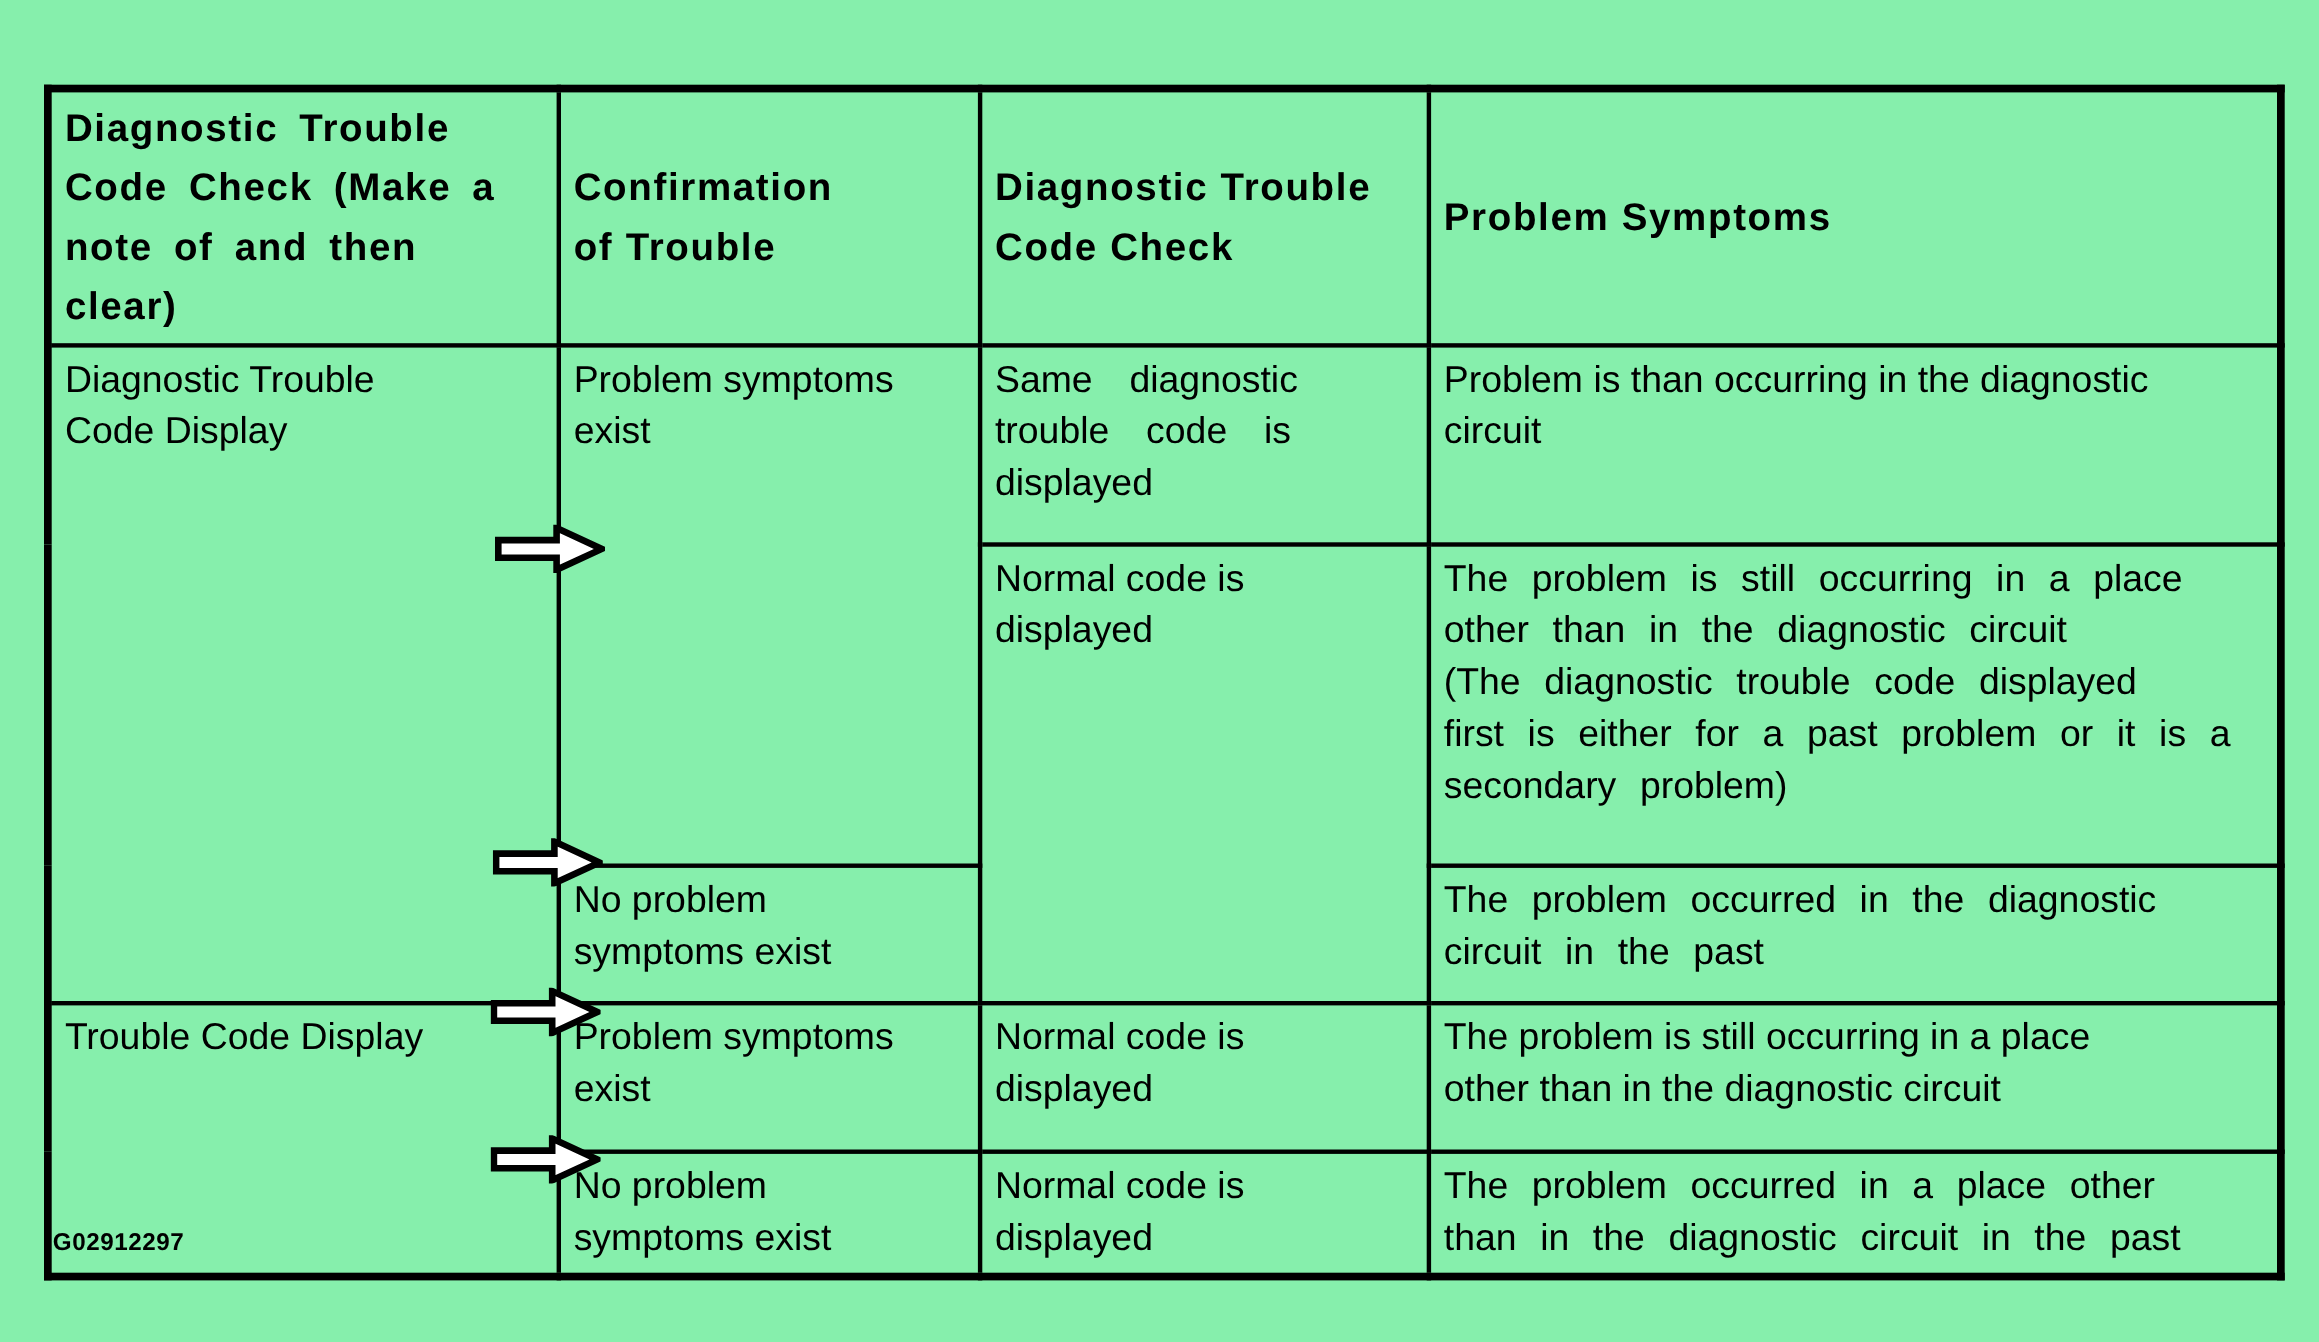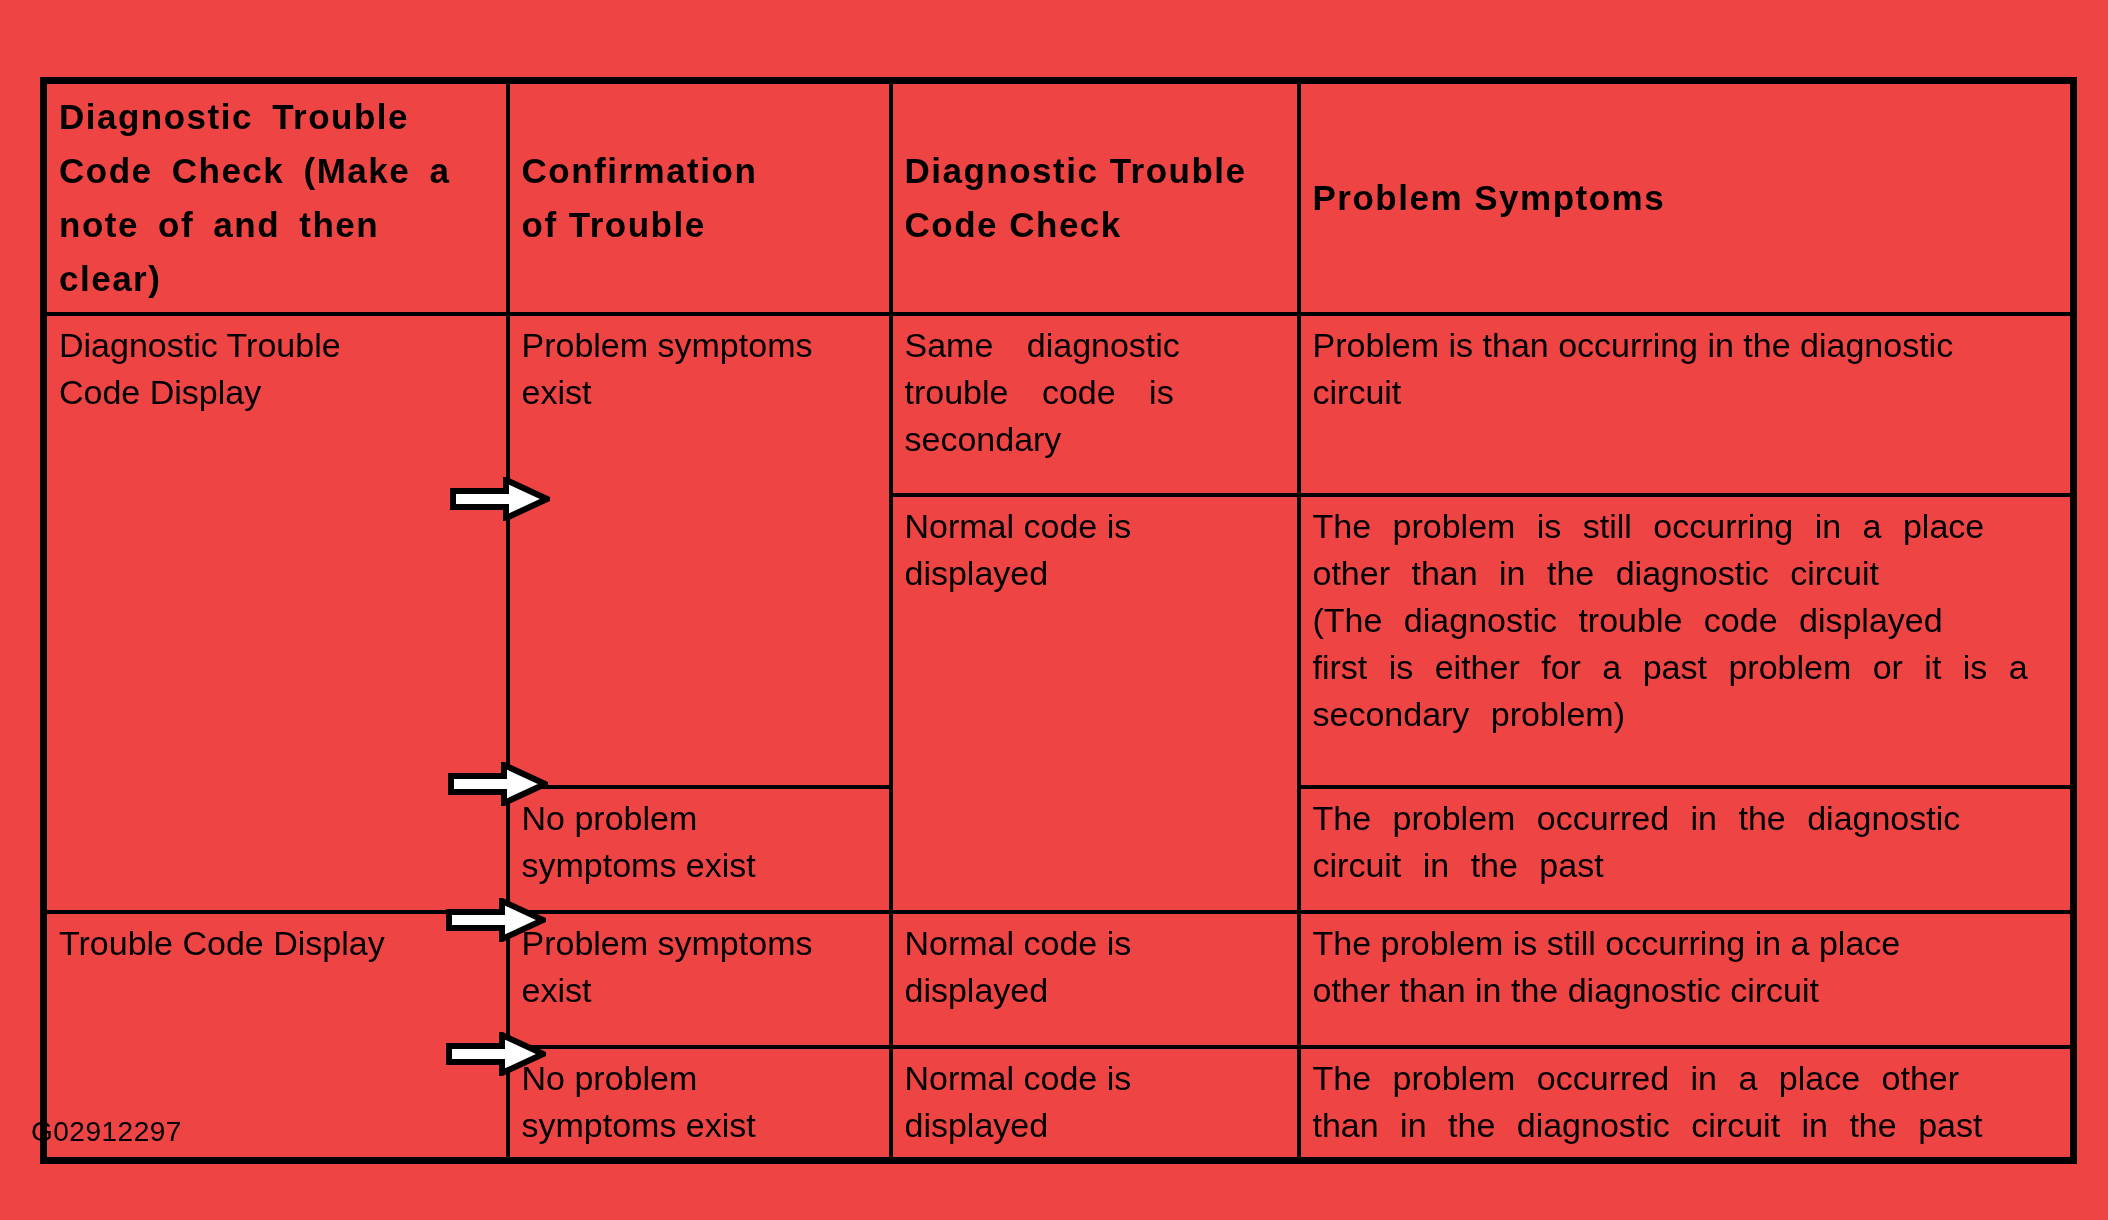--- a/index.html
+++ b/index.html
@@ -4,21 +4,21 @@
 <style>
   html, body {
     margin: 0;
     padding: 0;
     background: #ffffff;
   }
   .canvas {
     position: relative;
     width: 2108px;
     height: 1220px;
-    background: #ef4444;
+    background: #86efac;
     color: #000000;
     font-family: "Liberation Sans", sans-serif;
     overflow: hidden;
   }
   table.diag {
     position: absolute;
     left: 40px;
     top: 77px;
     width: 2030px;
     border-collapse: collapse;
@@ -48,24 +48,24 @@
   .wsB { word-spacing: 24px; }  
   .wsC { word-spacing: 12px; }  
   .indent { padding-left: 22px; }
   .arrow {
     position: absolute;
     width: 100px;
     height: 44px;
   }
   .caption {
     position: absolute;
-    left: 31px;
+    left: 48px;
     top: 1116px;
-    font-size: 28px;
-    font-weight: normal;
+    font-size: 22px;
+    font-weight: bold;
     letter-spacing: 0.5px;
   }
 </style>
 </head>
 <body>
 
 <div class="canvas">
 
   <table class="diag">
     <colgroup>
@@ -86,21 +86,21 @@
       <th class="c">Problem Symptoms</th>
     </tr>
 
     <tr style="height:181px">
       <td rowspan="3">Diagnostic Trouble
 Code Display</td>
       <td rowspan="2">Problem symptoms
 exist</td>
       <td class="wsB indent">Same diagnostic
 trouble code is
-secondary</td>
+displayed</td>
       <td>Problem is than occurring in the diagnostic
 circuit</td>
     </tr>
 
     <tr style="height:292px">
       <td rowspan="2">Normal code is
 displayed</td>
       <td class="wsC">The problem is still occurring in a place
 other than in the diagnostic circuit
 (The diagnostic trouble code displayed

